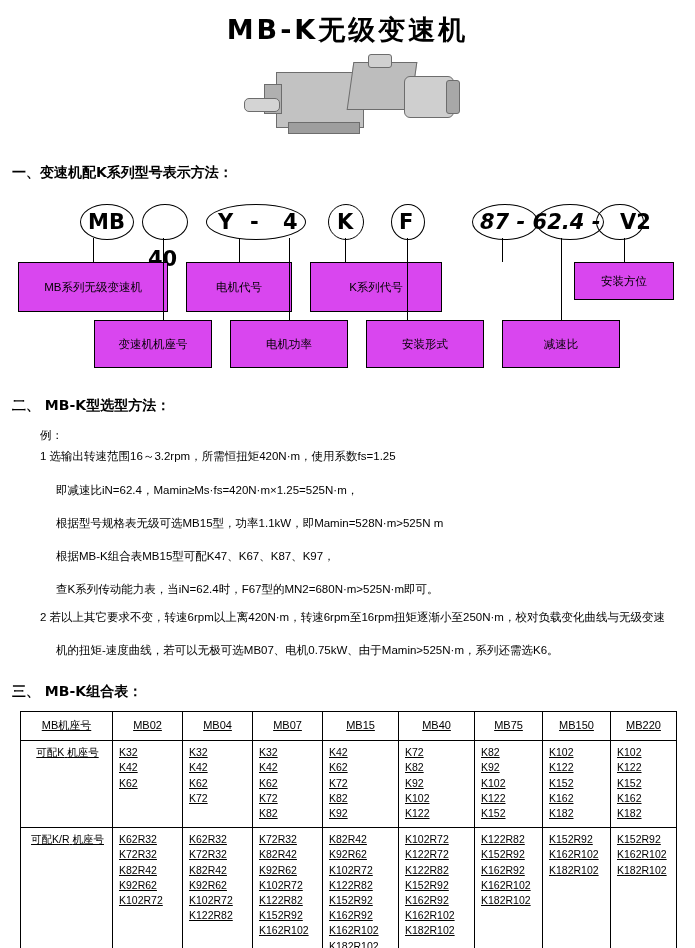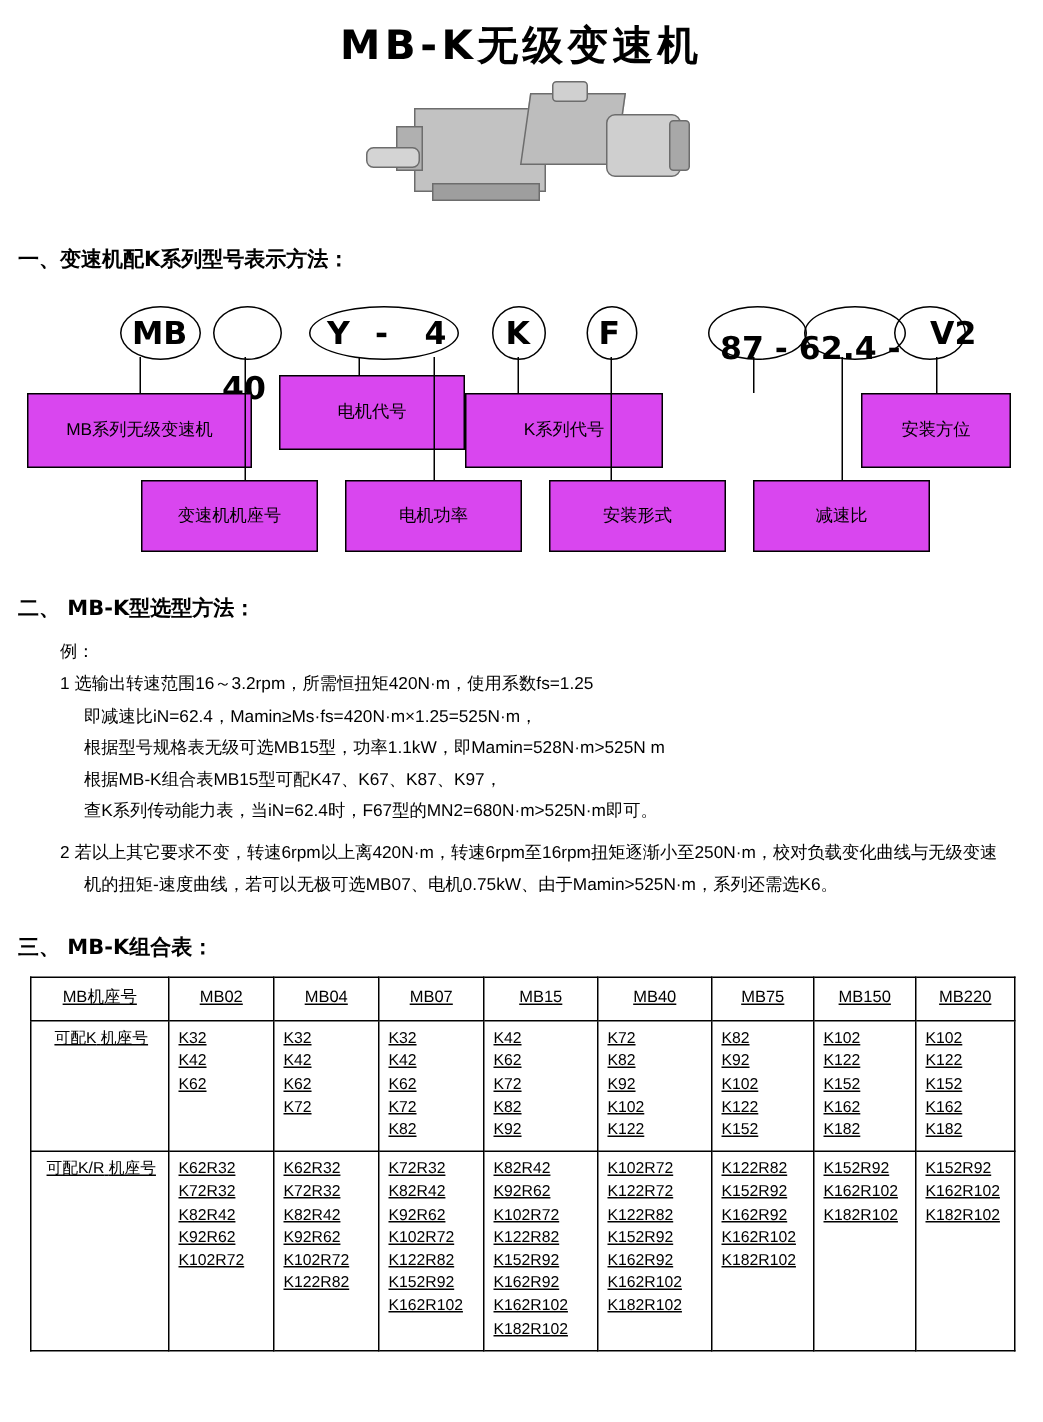--- a/index.html
+++ b/index.html
@@ -92,21 +92,21 @@
   
   .text-block {
     margin: 10px 0 0 40px;
     font-size: 11.5px;
     line-height: 1.85;
   }
   .text-block .lead {
     margin-left: 0px;
   }
   .ti1 { margin-left: 0px; }
-  .ti2 { margin-left: 16px; }
+  .ti2 { margin-left: 16px; margin-top: 12px; }
 
   
   .table-wrap {
     margin: 10px 0 0 20px;
     width: 656px;
     text-decoration: underline;
   }
   table.combo {
     border-collapse: collapse;
     width: 656px;
@@ -159,42 +159,42 @@
 
   <div class="code-area">
 
     <div class="code-tok" style="left:88px;  top:14px;">MB</div>
     <div class="code-tok" style="left:148px; top:14px;margin-top:37px;">40</div>
     <div class="code-tok" style="left:218px; top:14px;">Y</div>
     <div class="code-tok" style="left:250px; top:14px;">-</div>
     <div class="code-tok" style="left:283px; top:14px;">4</div>
     <div class="code-tok" style="left:337px; top:14px;">K</div>
     <div class="code-tok" style="left:399px; top:14px;">F</div>
-    <div class="code-tok" style="left:480px; top:24px;">87 - 62.4 -</div>
+    <div class="code-tok" style="left:480px; top:14px;font-style:italic;">87 - 62.4 -</div>
     <div class="code-tok" style="left:620px; top:14px;">V2</div>
 
     <div class="ellipse" style="left:80px;  top:8px;  width:52px; height:34px;"></div>
     <div class="ellipse" style="left:142px; top:8px;  width:44px; height:34px;"></div>
     <div class="ellipse" style="left:206px; top:8px;  width:98px; height:34px;"></div>
     <div class="ellipse" style="left:328px; top:8px;  width:34px; height:34px;"></div>
     <div class="ellipse" style="left:391px; top:8px;  width:32px; height:34px;"></div>
     <div class="ellipse" style="left:472px; top:8px;  width:64px; height:34px;"></div>
     <div class="ellipse" style="left:536px; top:8px;  width:66px; height:34px;"></div>
     <div class="ellipse" style="left:596px; top:8px;  width:46px; height:34px;"></div>
 
     <div class="vline" style="left:93px;  top:42px; height:24px;"></div>
     <div class="vline" style="left:239px; top:42px; height:24px;"></div>
     <div class="vline" style="left:345px; top:42px; height:24px;"></div>
     <div class="vline" style="left:502px; top:42px; height:24px;"></div>
     <div class="vline" style="left:624px; top:42px; height:24px;"></div>
 
     <div class="box" style="left:18px;  top:66px; width:150px; height:50px;">MB系列无级变速机</div>
-    <div class="box" style="left:186px; top:54px; width:124px; height:50px;">电机代号</div>
+    <div class="box" style="left:186px; top:66px; width:106px; height:50px;">电机代号</div>
     <div class="box" style="left:310px; top:66px; width:132px; height:50px;">K系列代号</div>
-    <div class="box" style="left:574px; top:66px; width:100px; height:50px;">安装方位</div>
+    <div class="box" style="left:574px; top:66px; width:100px; height:38px;">安装方位</div>
 
     <div class="vline" style="left:163px; top:42px; height:82px;"></div>
     <div class="vline" style="left:289px; top:42px; height:82px;"></div>
     <div class="vline" style="left:407px; top:42px; height:82px;"></div>
     <div class="vline" style="left:561px; top:42px; height:82px;"></div>
 
     <div class="box" style="left:94px;  top:124px; width:118px; height:48px;">变速机机座号</div>
     <div class="box" style="left:230px; top:124px; width:118px; height:48px;">电机功率</div>
     <div class="box" style="left:366px; top:124px; width:118px; height:48px;">安装形式</div>
     <div class="box" style="left:502px; top:124px; width:118px; height:48px;">减速比</div>

